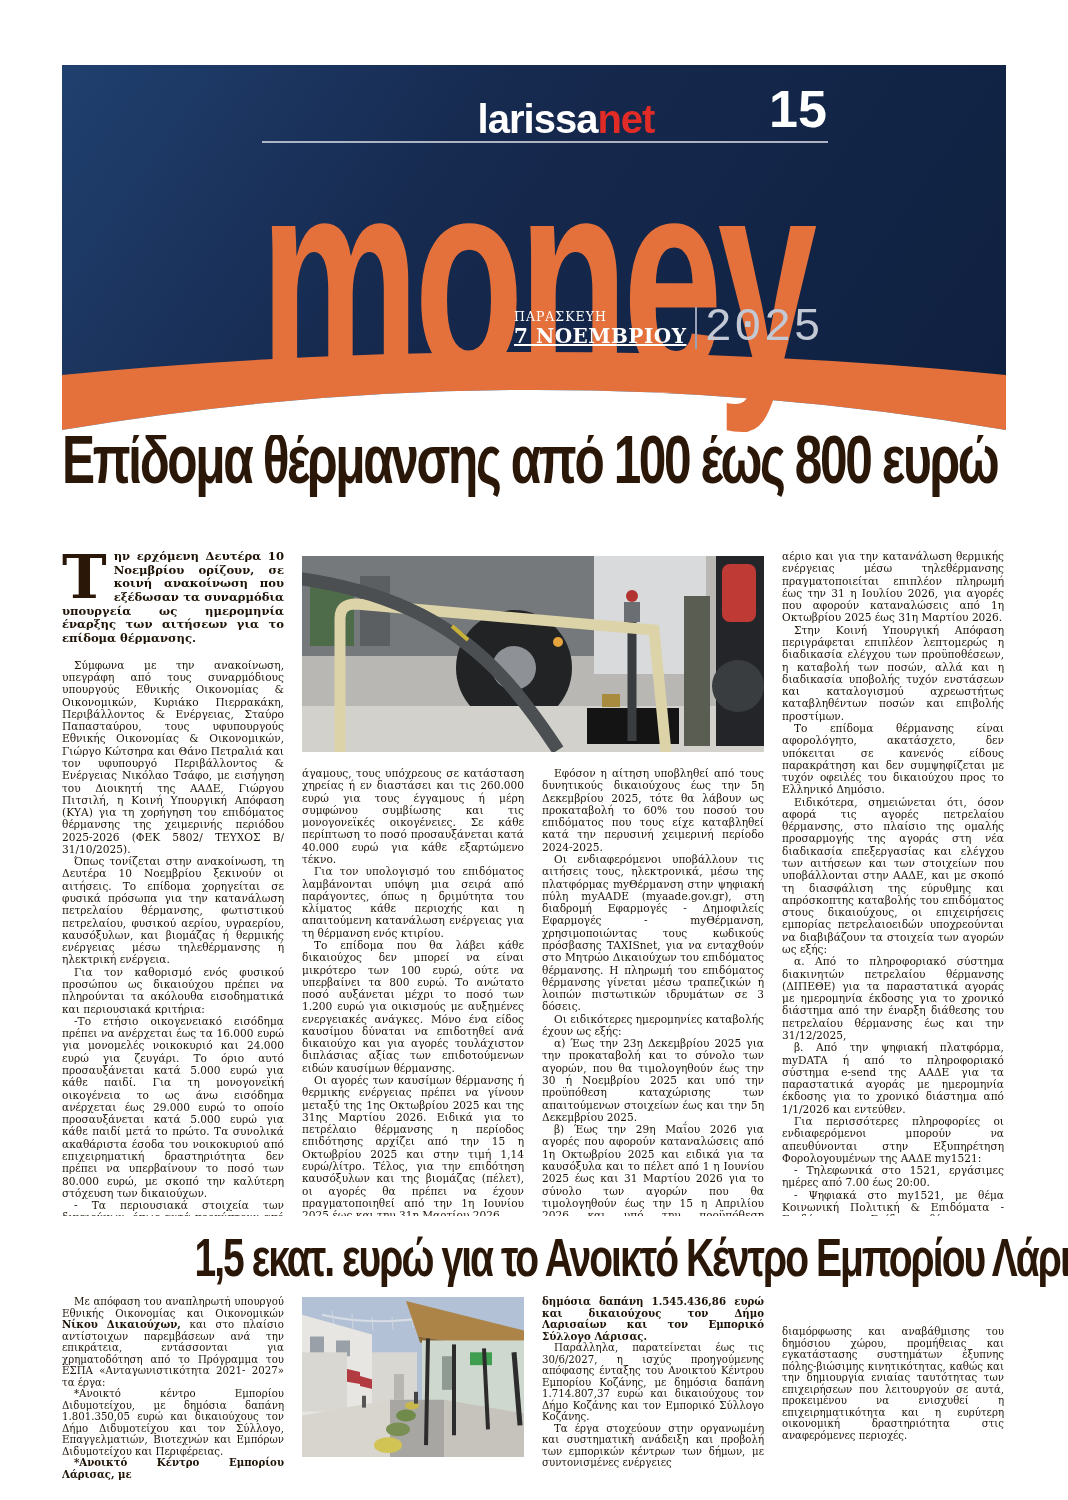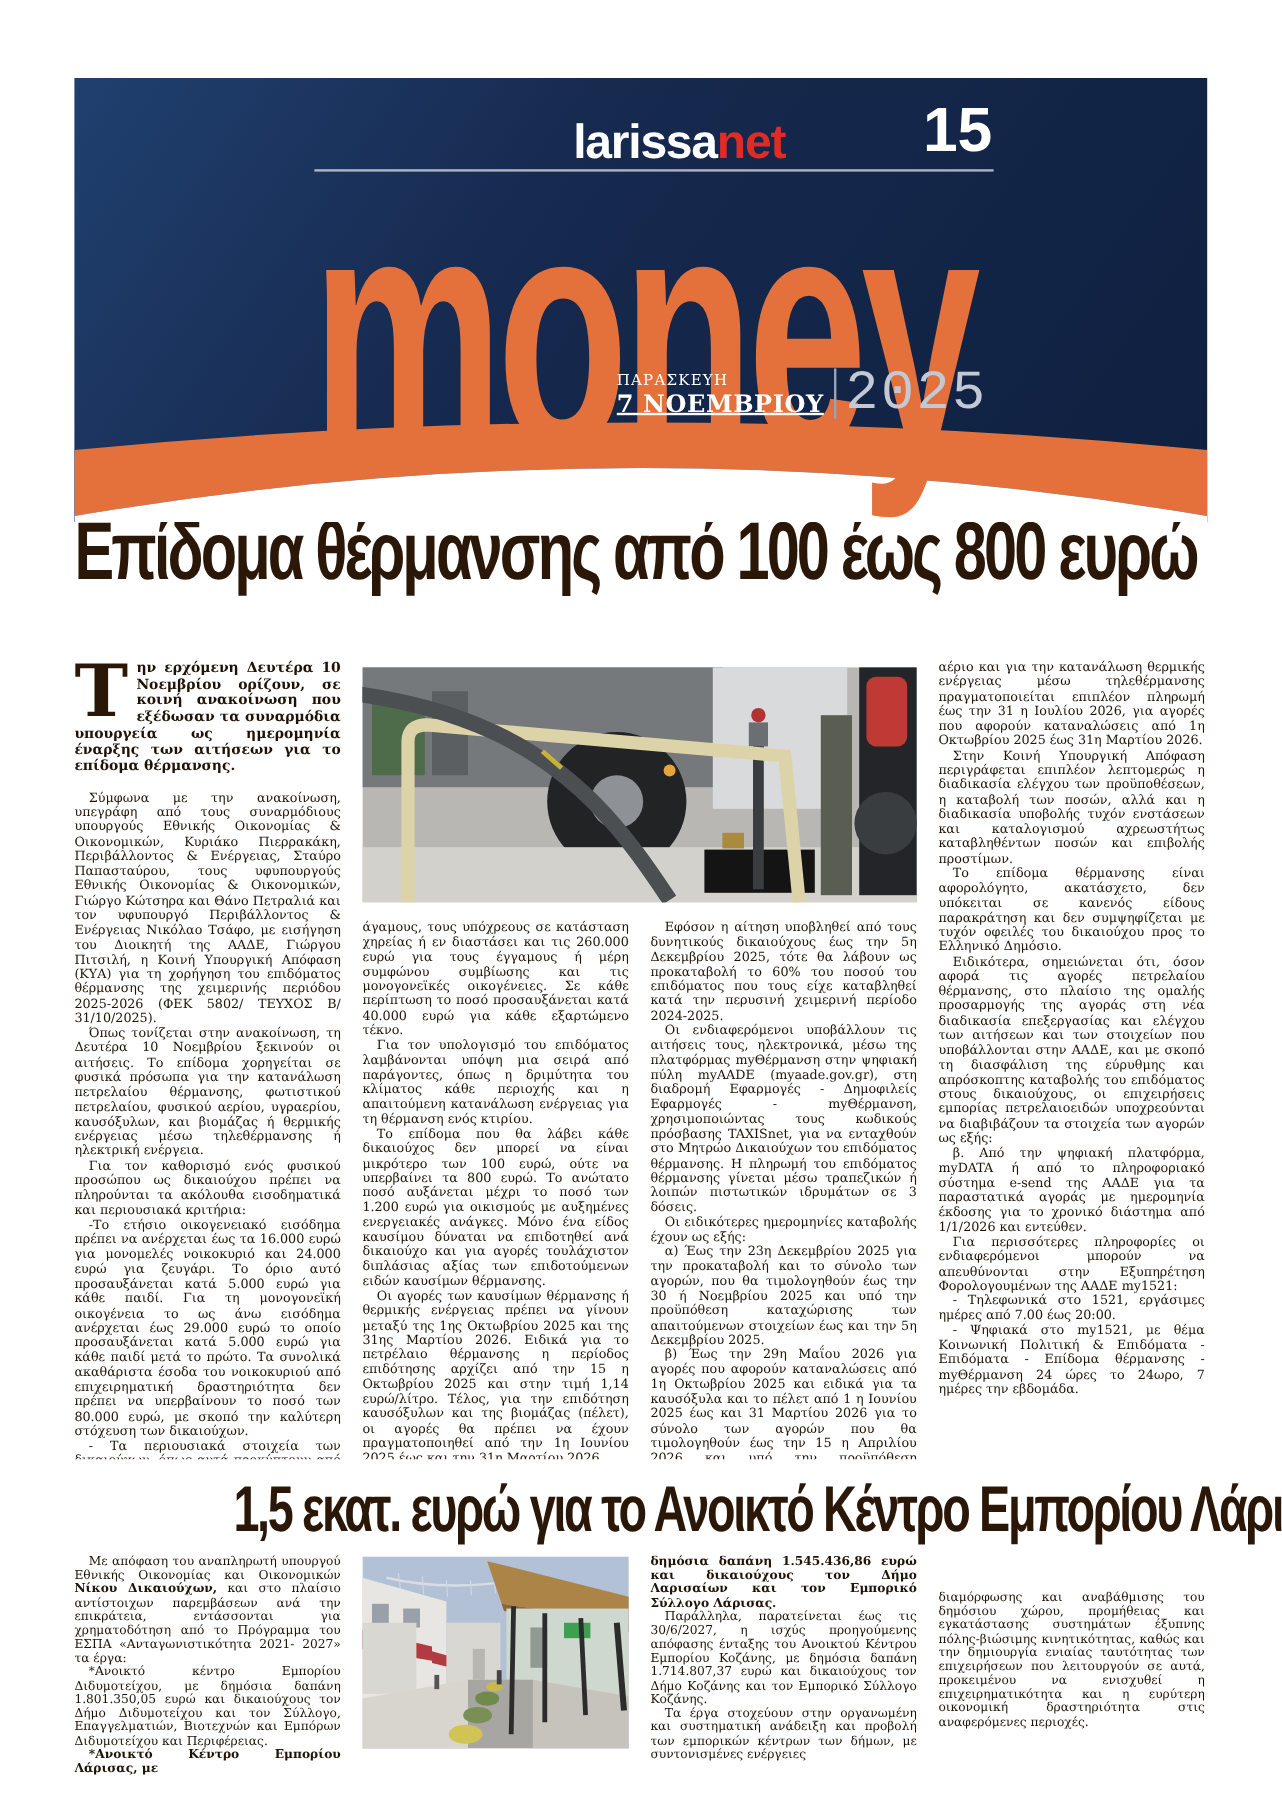--- a/index.html
+++ b/index.html
@@ -141,20 +141,21 @@
     <p>Οι ειδικότερες ημερομηνίες καταβολής έχουν ως εξής:</p>
     <p>α) Έως την 23η Δεκεμβρίου 2025 για την προκαταβολή και το σύνολο των αγορών, που θα τιμολογηθούν έως την 30 ή Νοεμβρίου 2025 και υπό την προϋπόθεση καταχώρισης των απαιτούμενων στοιχείων έως και την 5η Δεκεμβρίου 2025.</p>
     <p>β) Έως την 29η Μαΐου 2026 για αγορές που αφορούν καταναλώσεις από 1η Οκτωβρίου 2025 και ειδικά για τα καυσόξυλα και το πέλετ από 1 η Ιουνίου 2025 έως και 31 Μαρτίου 2026 για το σύνολο των αγορών που θα τιμολογηθούν έως την 15 η Απριλίου 2026 και υπό την προϋπόθεση καταχώρισης των απαιτούμενων στοιχείων έως και την 30 η Απριλίου 2026. Ειδικά για το φυσικό</p>
   </div>
 
   <div class="col" id="col4">
     <p class="cont">αέριο και για την κατανάλωση θερμικής ενέργειας μέσω τηλεθέρμανσης πραγματοποιείται επιπλέον πληρωμή έως την 31 η Ιουλίου 2026, για αγορές που αφορούν καταναλώσεις από 1η Οκτωβρίου 2025 έως 31η Μαρτίου 2026.</p>
     <p>Στην Κοινή Υπουργική Απόφαση περιγράφεται επιπλέον λεπτομερώς η διαδικασία ελέγχου των προϋποθέσεων, η καταβολή των ποσών, αλλά και η διαδικασία υποβολής τυχόν ενστάσεων και καταλογισμού αχρεωστήτως καταβληθέντων ποσών και επιβολής προστίμων.</p>
     <p>Το επίδομα θέρμανσης είναι αφορολόγητο, ακατάσχετο, δεν υπόκειται σε κανενός είδους παρακράτηση και δεν συμψηφίζεται με τυχόν οφειλές του δικαιούχου προς το Ελληνικό Δημόσιο.</p>
     <p>Ειδικότερα, σημειώνεται ότι, όσον αφορά τις αγορές πετρελαίου θέρμανσης, στο πλαίσιο της ομαλής προσαρμογής της αγοράς στη νέα διαδικασία επεξεργασίας και ελέγχου των αιτήσεων και των στοιχείων που υποβάλλονται στην ΑΑΔΕ, και με σκοπό τη διασφάλιση της εύρυθμης και απρόσκοπτης καταβολής του επιδόματος στους δικαιούχους, οι επιχειρήσεις εμπορίας πετρελαιοειδών υποχρεούνται να διαβιβάζουν τα στοιχεία των αγορών ως εξής:</p>
+    <p>α. Από το πληροφοριακό σύστημα διακινητών πετρελαίου θέρμανσης (ΔΙΠΕΘΕ) για τα παραστατικά αγοράς με ημερομηνία έκδοσης για το χρονικό διάστημα από την έναρξη διάθεσης του πετρελαίου θέρμανσης έως και την 31/12/2025,</p>
     <p>β. Από την ψηφιακή πλατφόρμα, myDATA ή από το πληροφοριακό σύστημα e-send της ΑΑΔΕ για τα παραστατικά αγοράς με ημερομηνία έκδοσης για το χρονικό διάστημα από 1/1/2026 και εντεύθεν.</p>
     <p>Για περισσότερες πληροφορίες οι ενδιαφερόμενοι μπορούν να απευθύνονται στην Εξυπηρέτηση Φορολογουμένων της ΑΑΔΕ my1521:</p>
     <p>- Τηλεφωνικά στο 1521, εργάσιμες ημέρες από 7.00 έως 20:00.</p>
     <p>- Ψηφιακά στο my1521, με θέμα Κοινωνική Πολιτική &amp; Επιδόματα - Επιδόματα - Επίδομα θέρμανσης - myΘέρμανση 24 ώρες το 24ωρο, 7 ημέρες την εβδομάδα.</p>
   </div>
 
   <div class="headline2">
     <span class="ht">1,5 εκατ. ευρώ για το Ανοικτό Κέντρο Εμπορίου Λάρισας</span>
   </div>
 

